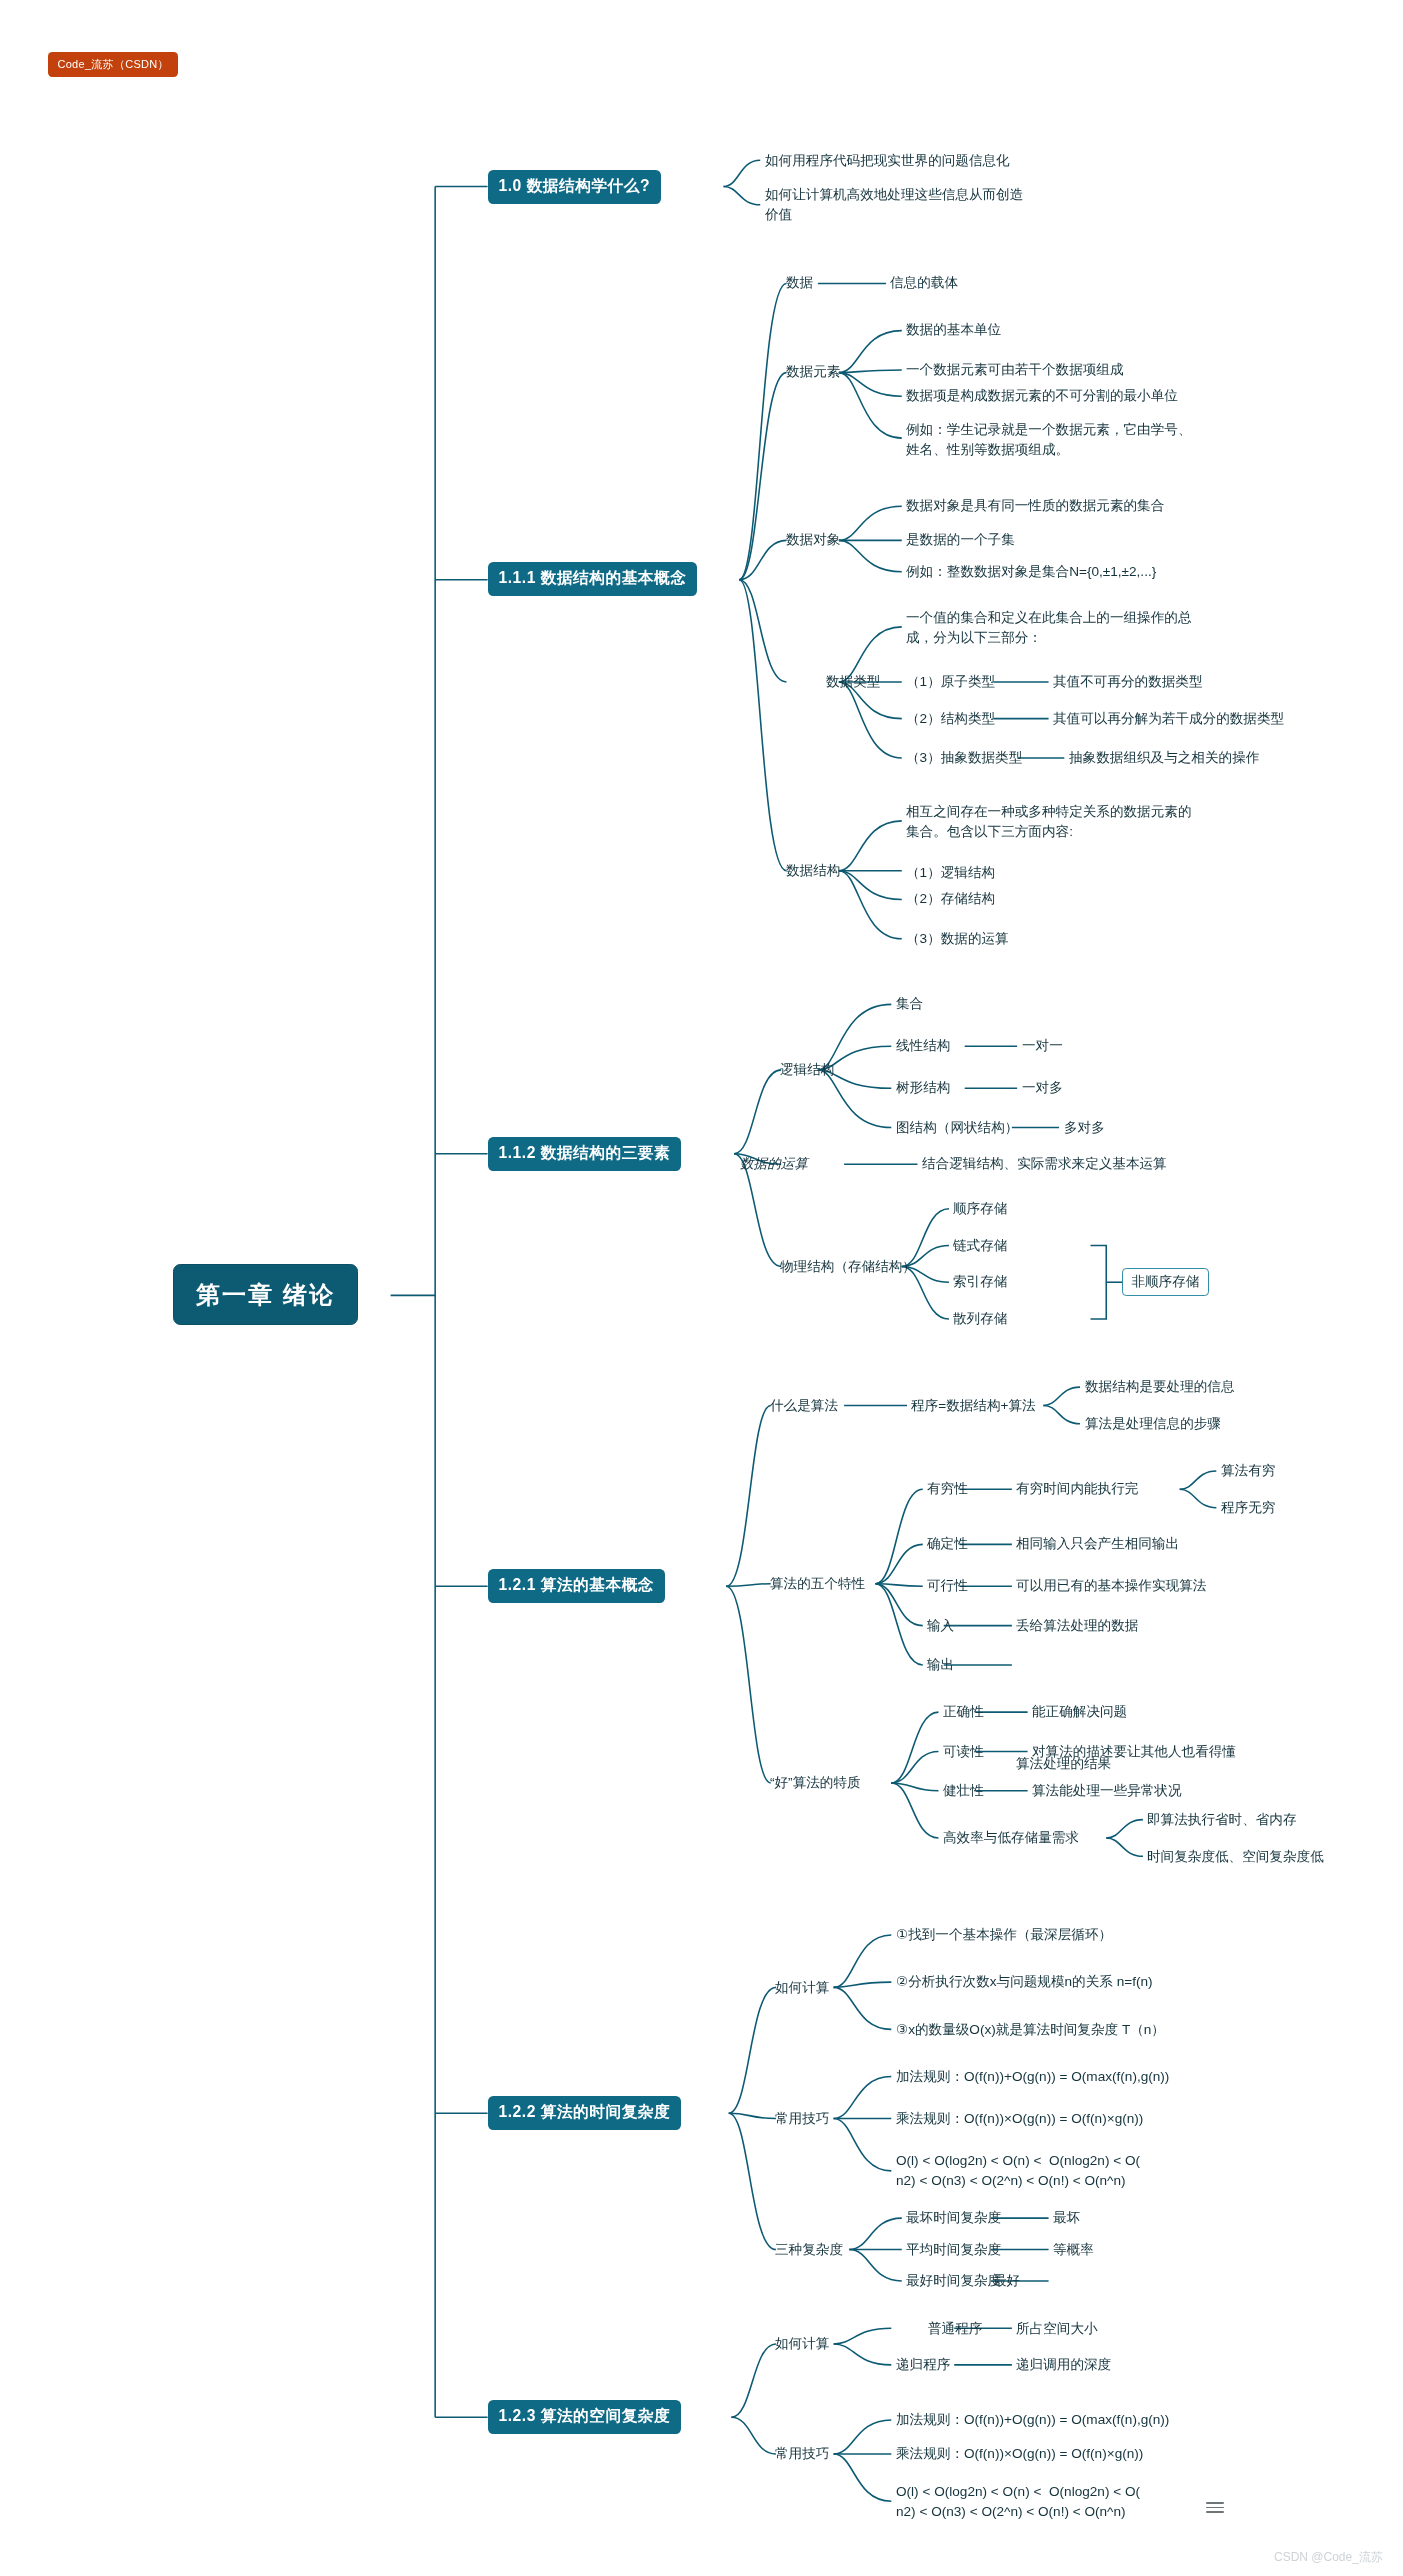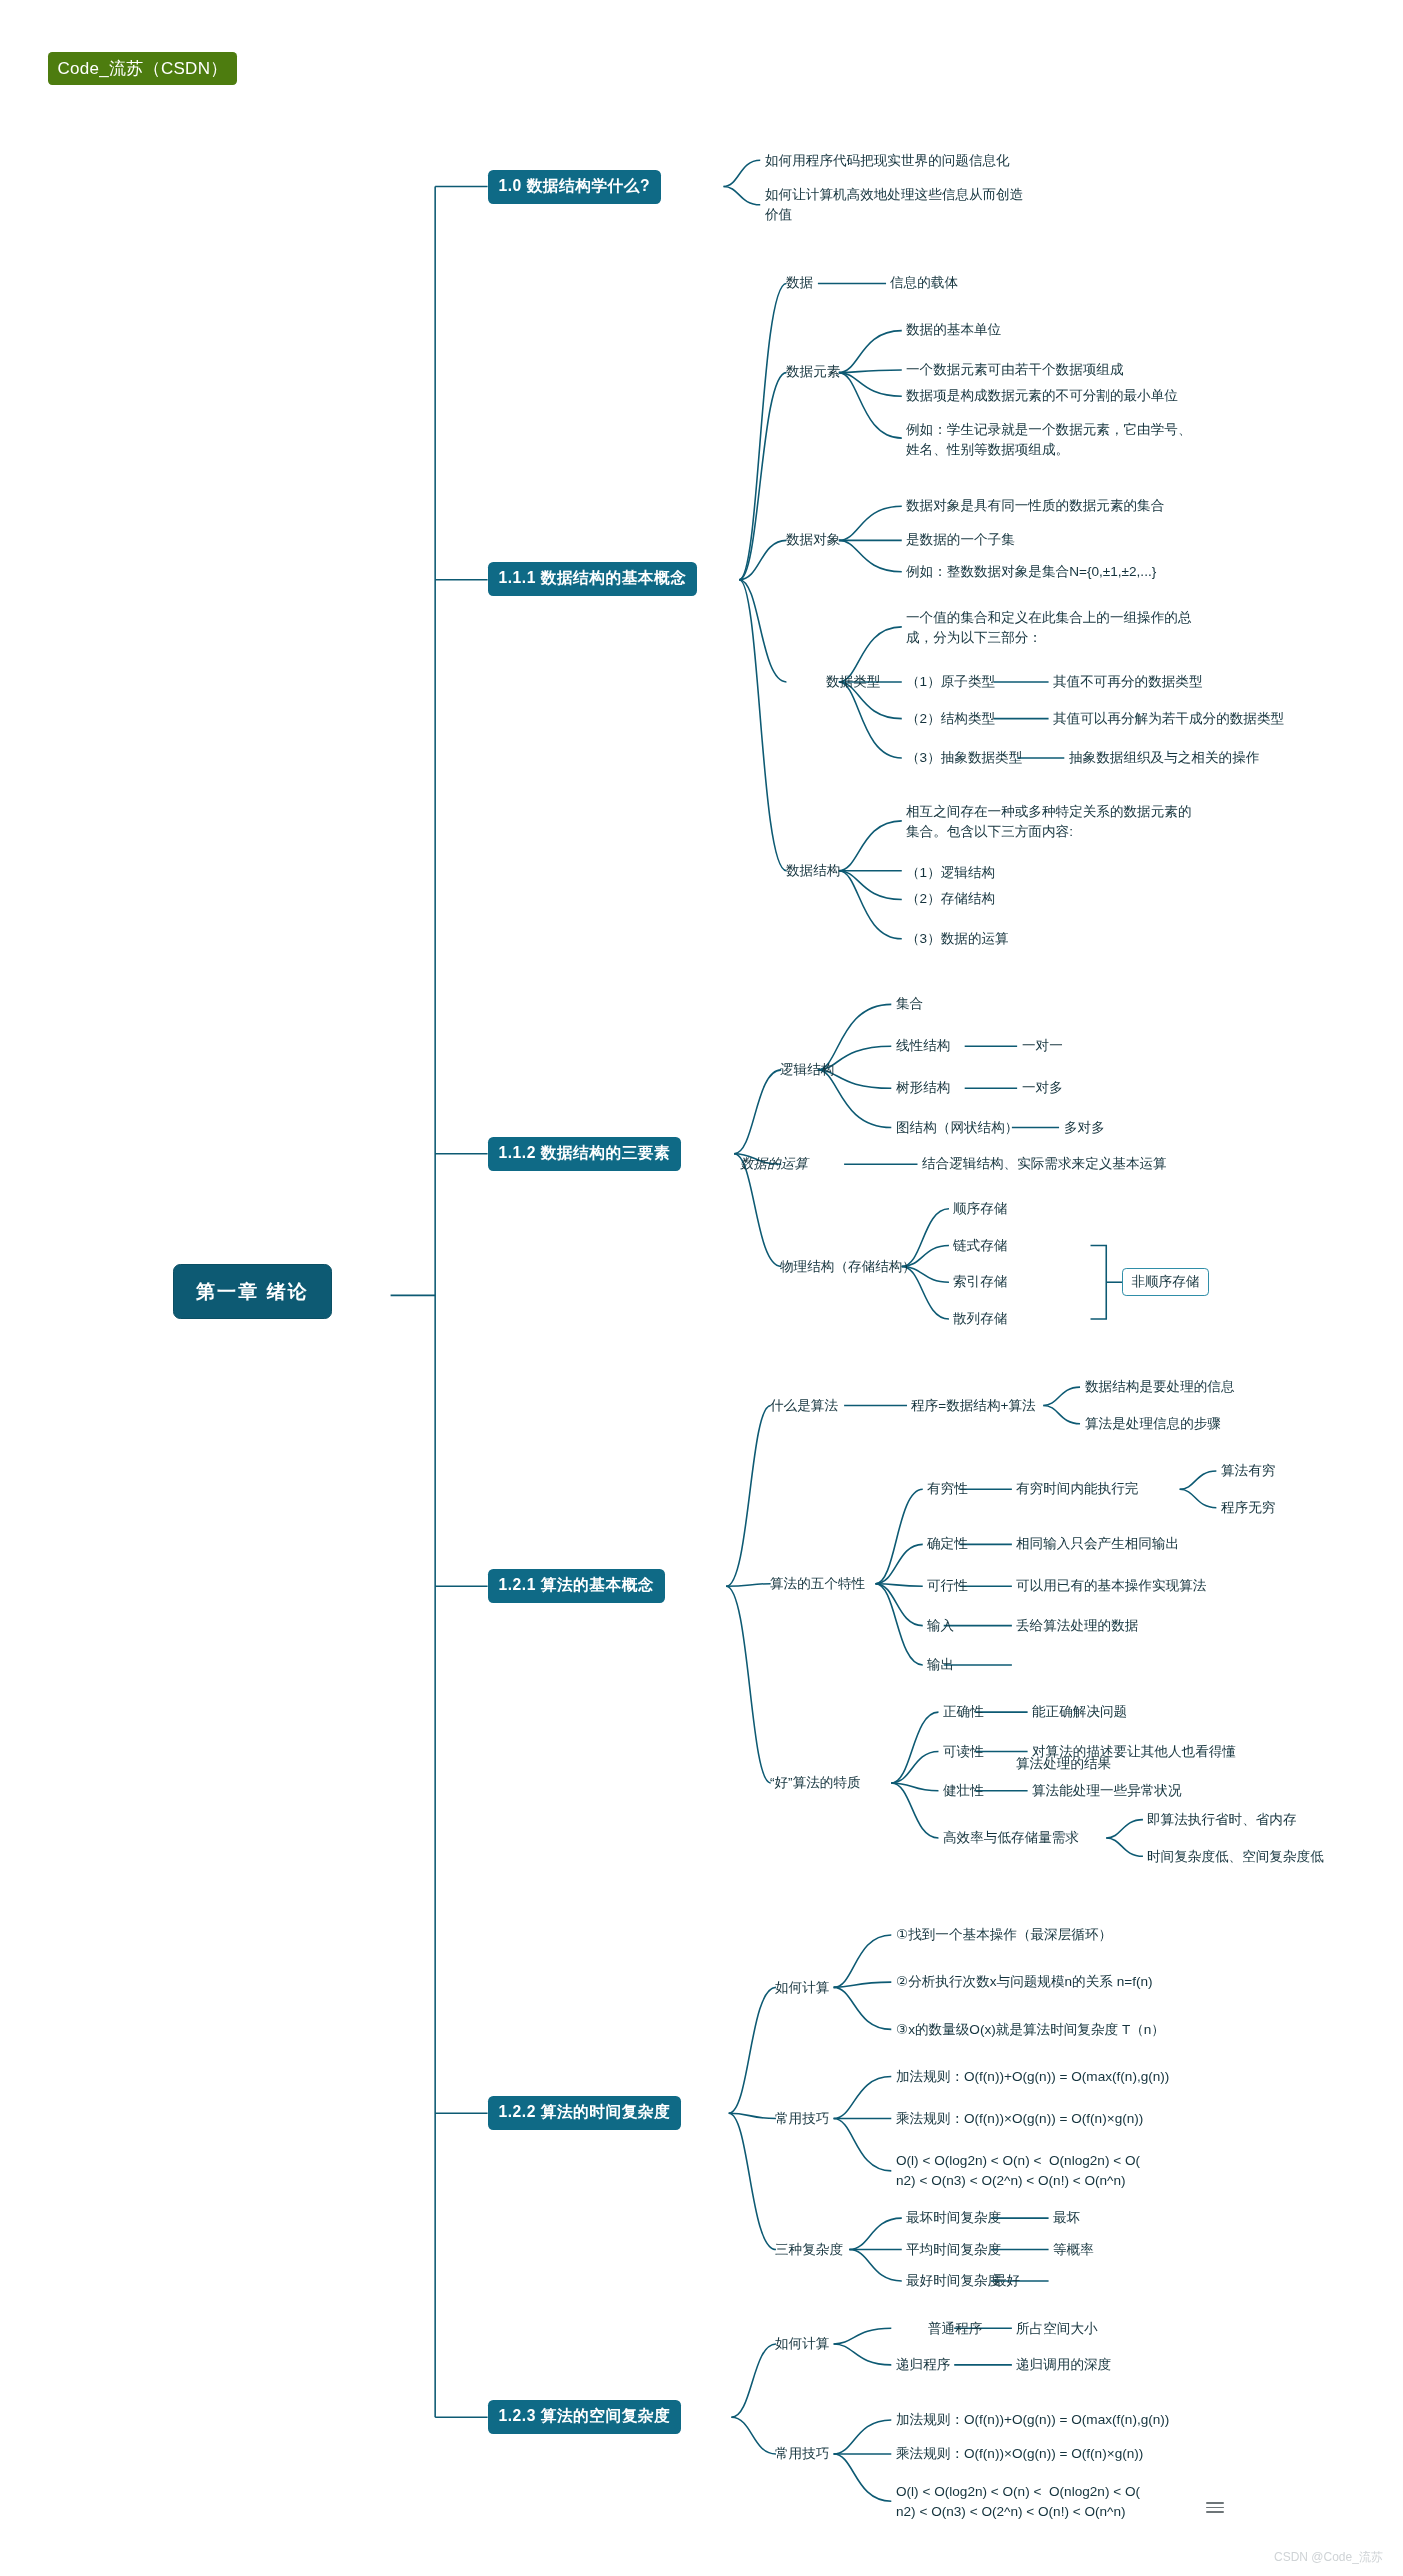--- a/index.html
+++ b/index.html
@@ -1,21 +1,21 @@
 <!DOCTYPE html>
 <html style="font-size:8.4px"><head>
 <meta charset="utf-8">
 <style>
   html,body{margin:0;padding:0;background:#ffffff;}
   body{font-family:"Liberation Sans","DejaVu Sans",sans-serif;}
   #root{position:relative;width:1403px;height:2576px;background:#fff;overflow:hidden;}
   svg.lines{position:absolute;left:0;top:0;width:1403px;height:2576px;pointer-events:none;}
   .node{position:absolute;box-sizing:border-box;white-space:pre-wrap;}
-  .badge{background:#4d7c0f;color:#fff;border-radius:4.2px;padding:5.2px 9.4px;font-size:17px;letter-spacing:0.3px;}
-  .root-node{background:#0d5a73;color:#fff;border-radius:7.3px;padding:13.6px 22px;font-size:19px;font-weight:bold;letter-spacing:2.1px;border:1px solid #0b4f64;}
+  .badge{background:#c2410c;color:#fff;border-radius:4.2px;padding:5.2px 9.4px;font-size:11px;letter-spacing:0.3px;}
+  .root-node{background:#0d5a73;color:#fff;border-radius:7.3px;padding:13.6px 22px;font-size:24px;font-weight:bold;letter-spacing:2.1px;border:1px solid #0b4f64;}
   .l1{background:#0f6a86;color:#fff;border-radius:5.2px;padding:6.3px 10.5px;font-size:15.7px;font-weight:bold;letter-spacing:0.5px;}
   .leaf{color:#14333d;font-size:13.6px;line-height:1.45;}
   .leaf-box{border:1px solid #2f8ea8;border-radius:4.2px;padding:4.2px 8.4px;color:#14333d;font-size:13.6px;background:#fff;}
   .wm{position:absolute;color:#cfd3d6;font-size:12px;}
   .hamburger{position:absolute;width:18px;height:13.6px;}
   .hamburger i{display:block;height:1.6px;background:#6d7578;margin-bottom:3.1px;border-radius:1px;}
 </style>
 </head>
 <body>
 

